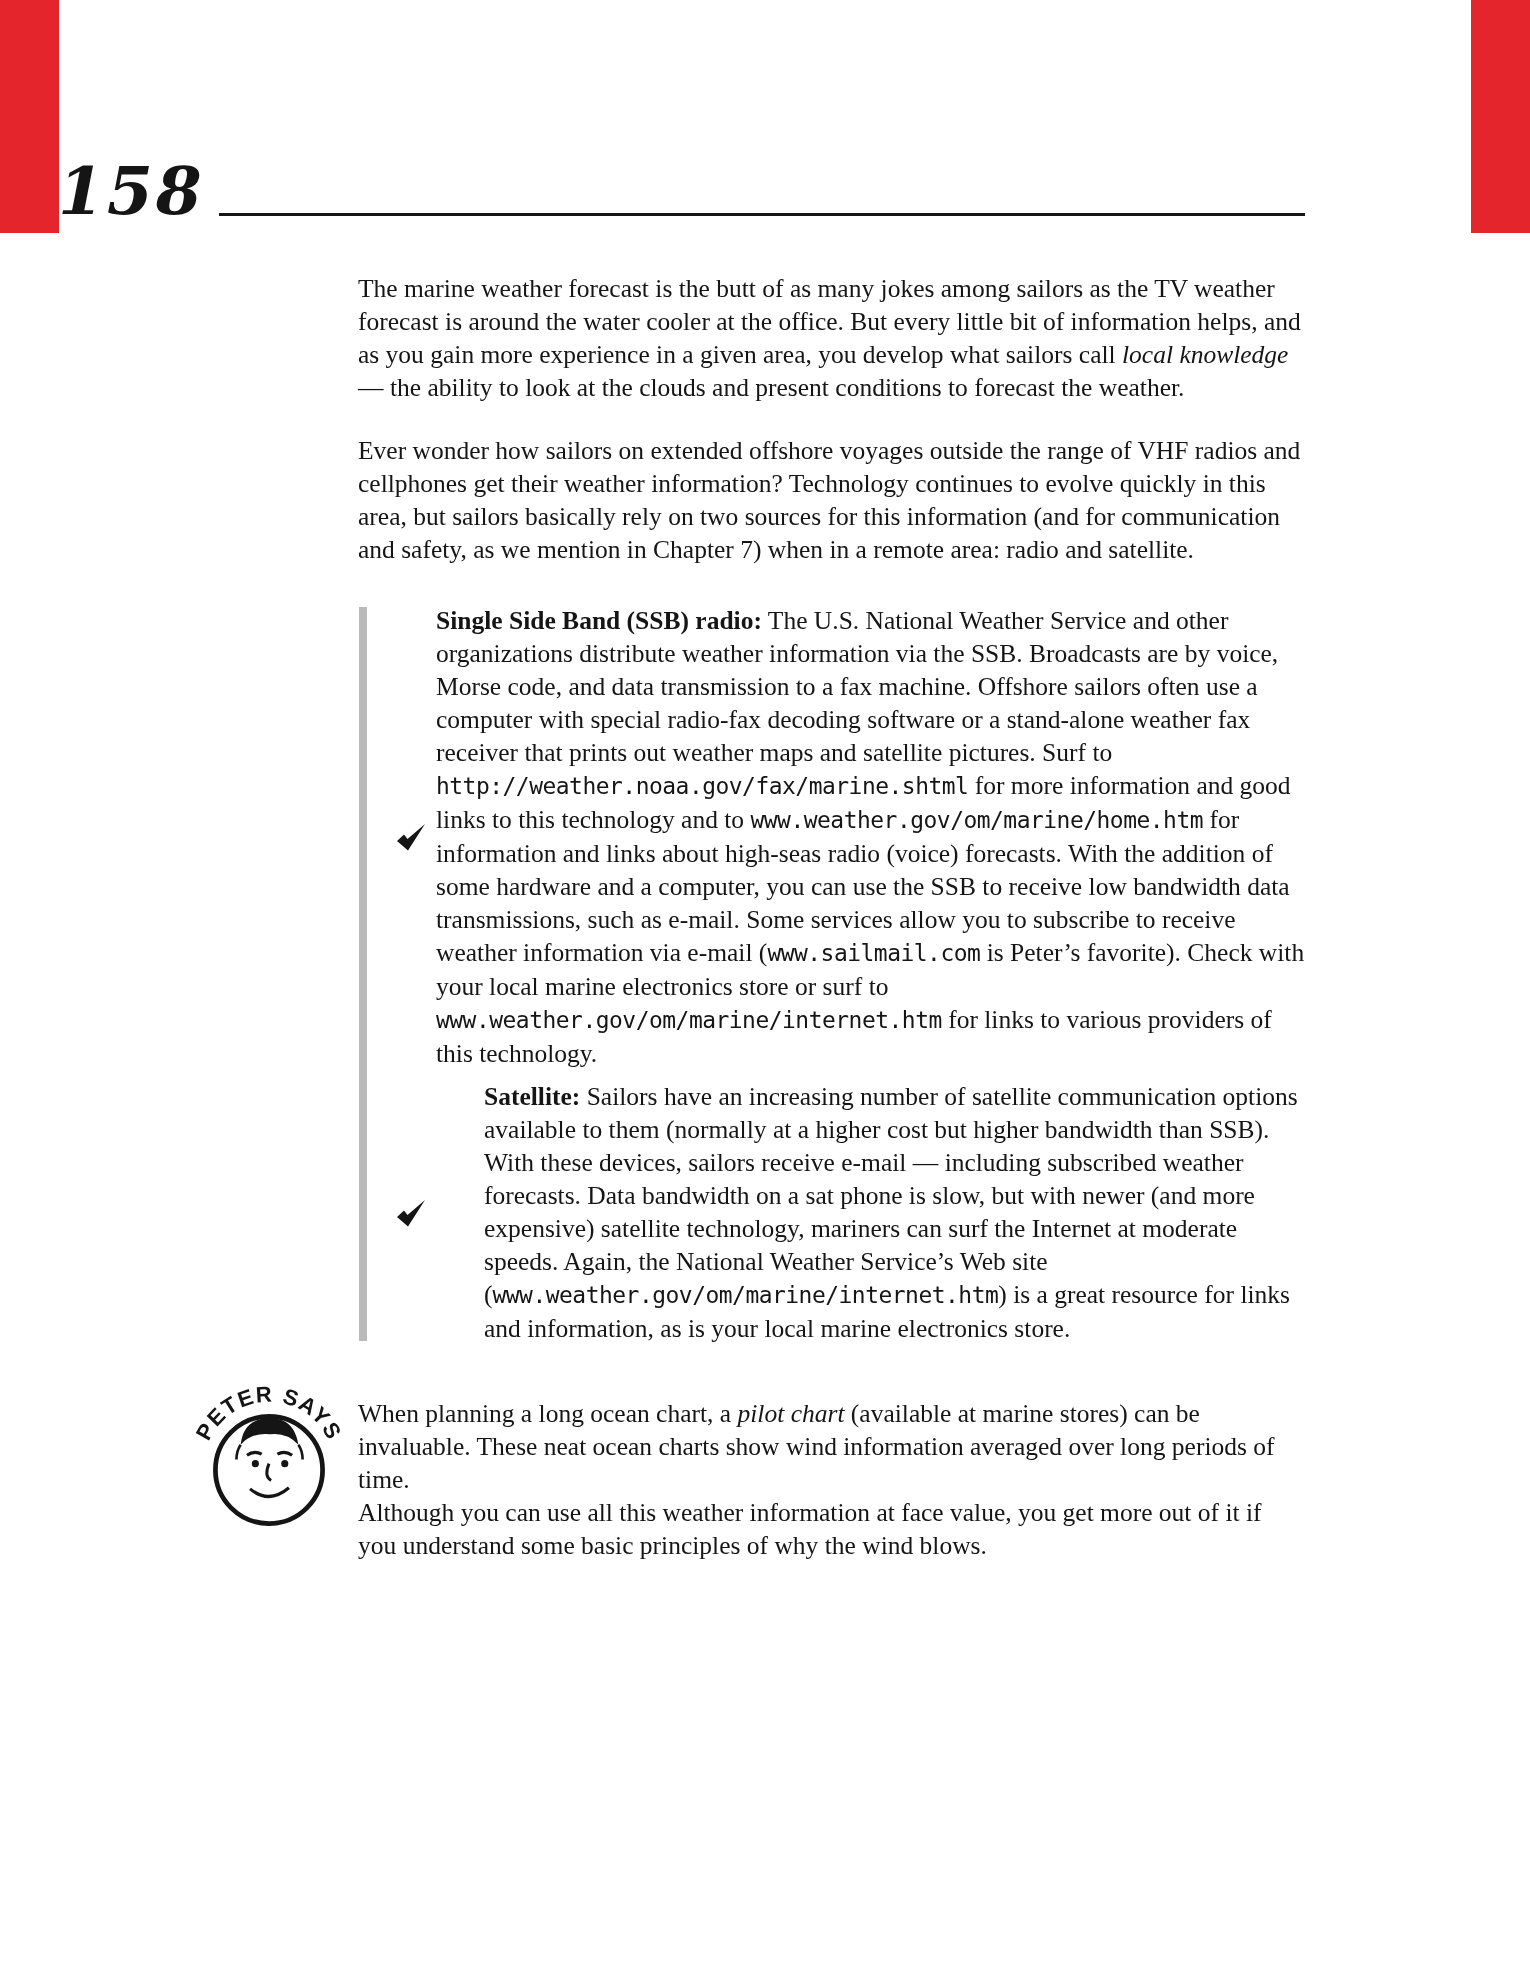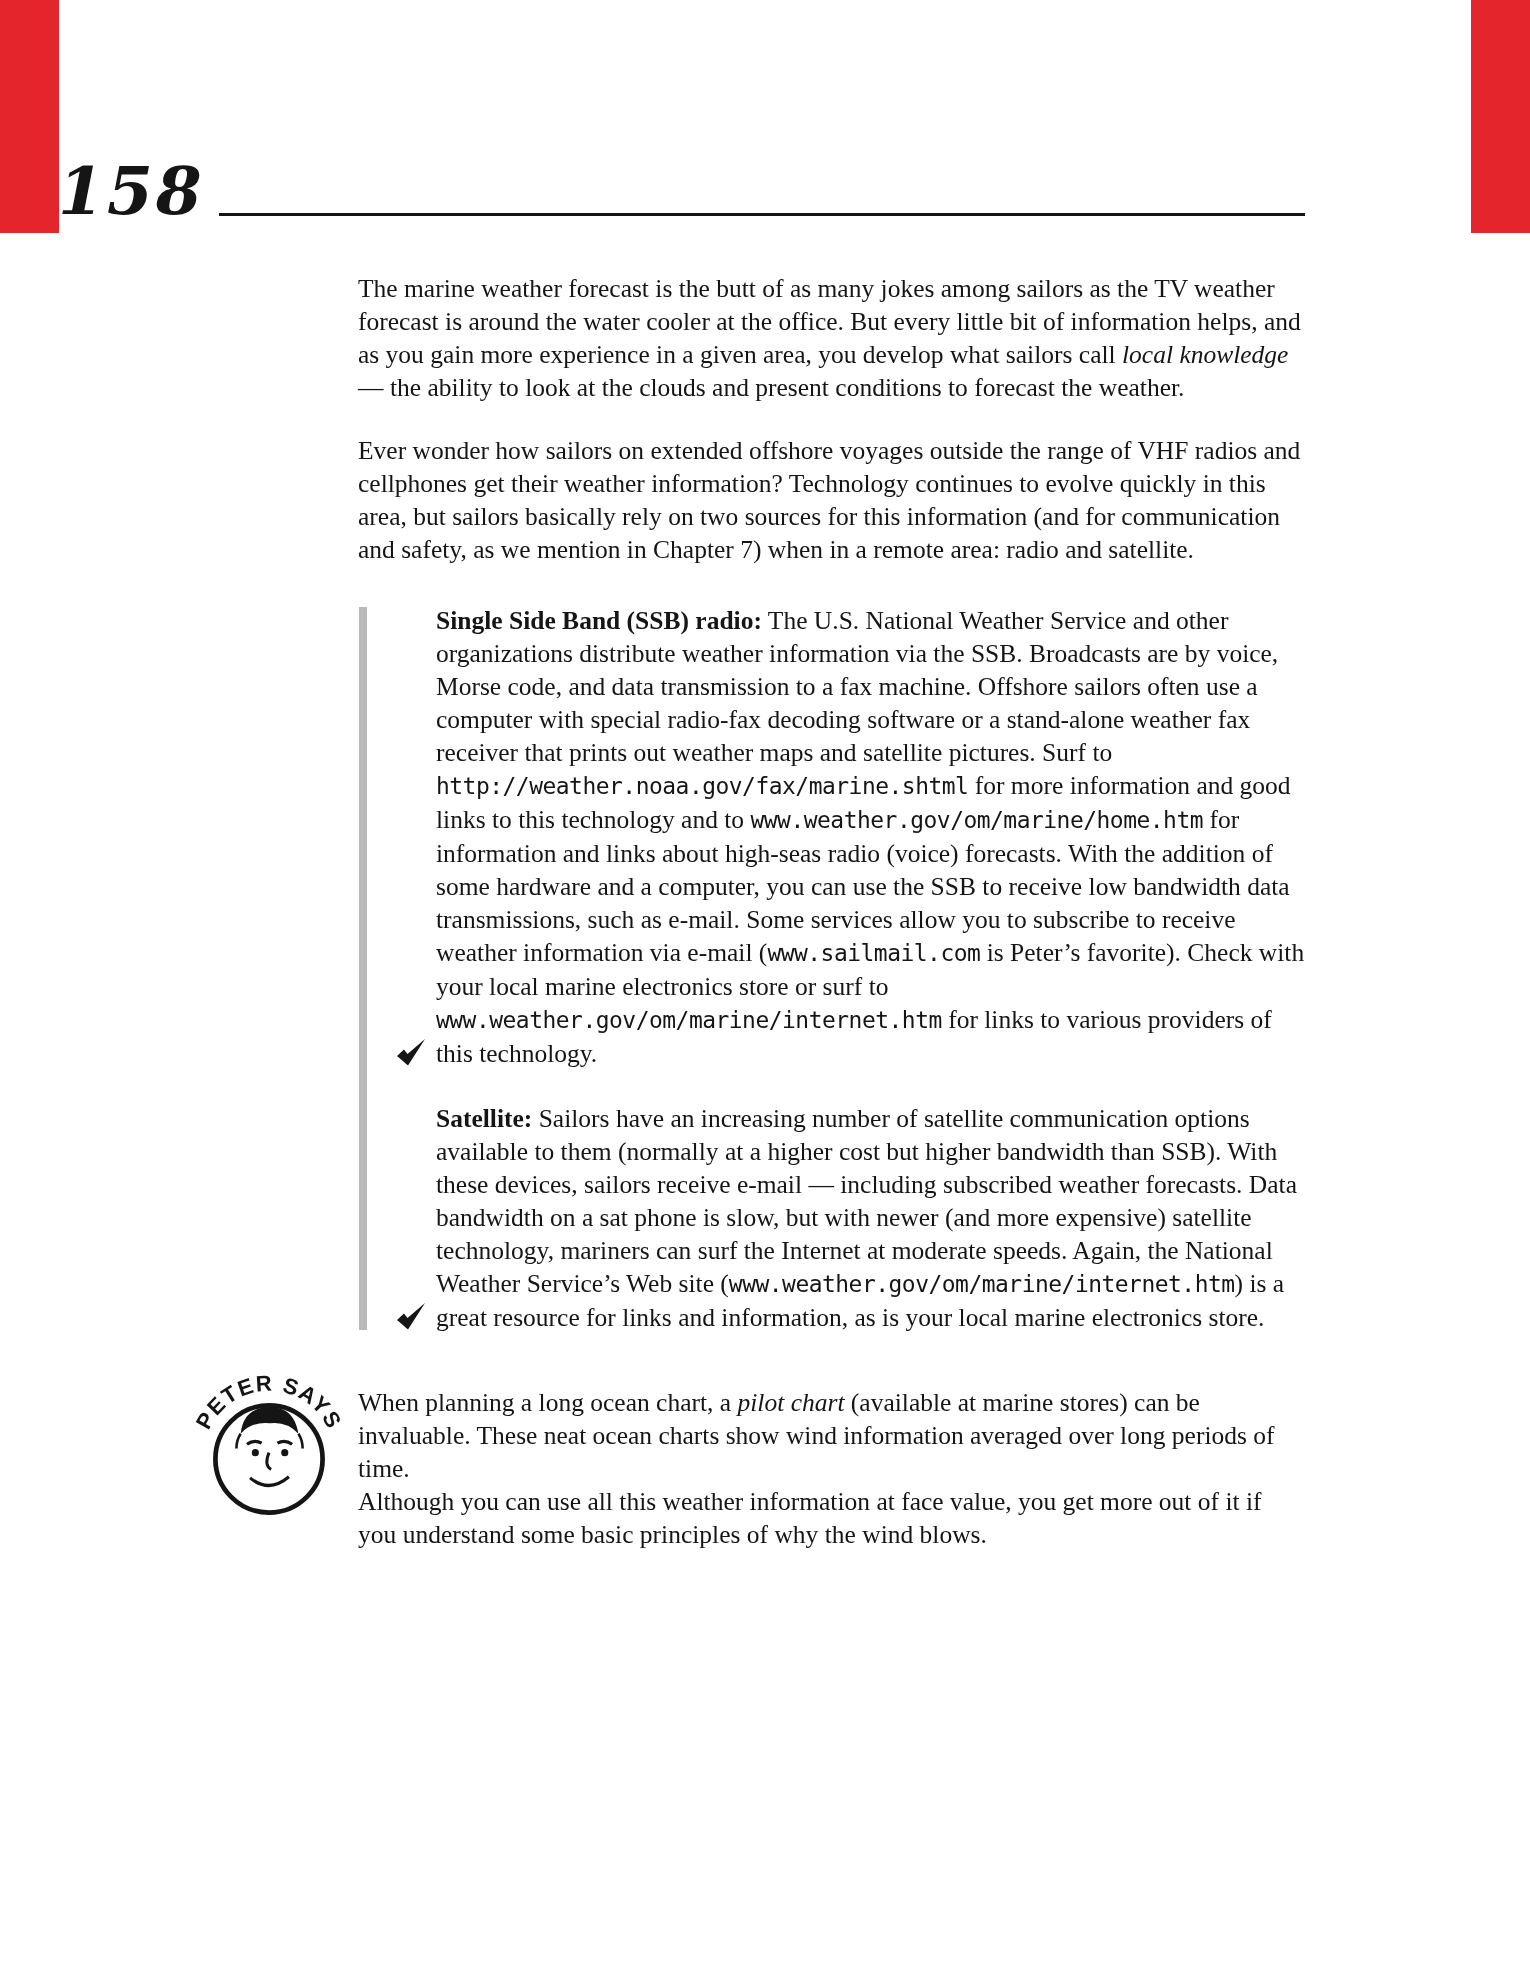--- a/index.html
+++ b/index.html
@@ -46,22 +46,22 @@
 
   .bullet-list {
     position: relative;
     margin: 38px 225px 0 350px;
     padding-left: 38px;
   }
   .bullet-bar {
     position: absolute; left: 1px; top: 3px; bottom: 4px; width: 8px;
     background: var(--bullet-bar-gray, #b9bab9);
   }
-  .bullet-item { display: flex; align-items: flex-end; }
-  .bullet-item + .bullet-item { margin-top: 32px; }
+  .bullet-item { display: flex; align-items: center; }
+  .bullet-item + .bullet-item { margin-top: 10px; gap: 48px; }
   .bullet-glyph { flex: 0 0 40px; padding-top: 5px; }
   .bullet-text { flex: 1 1 auto; font-size: 25.5px; line-height: 33px; }
 
   .peter-row { position: relative; margin: 52px 225px 0 350px; }
   .peter-badge { position: absolute; left: -168px; top: -30px; width: 158px; }
   .peter-text { font-size: 25.5px; line-height: 33px; }
 
   .section-heading {
     margin: 88px 225px 40px 205px;
     font-family: "DejaVu Serif", serif;

